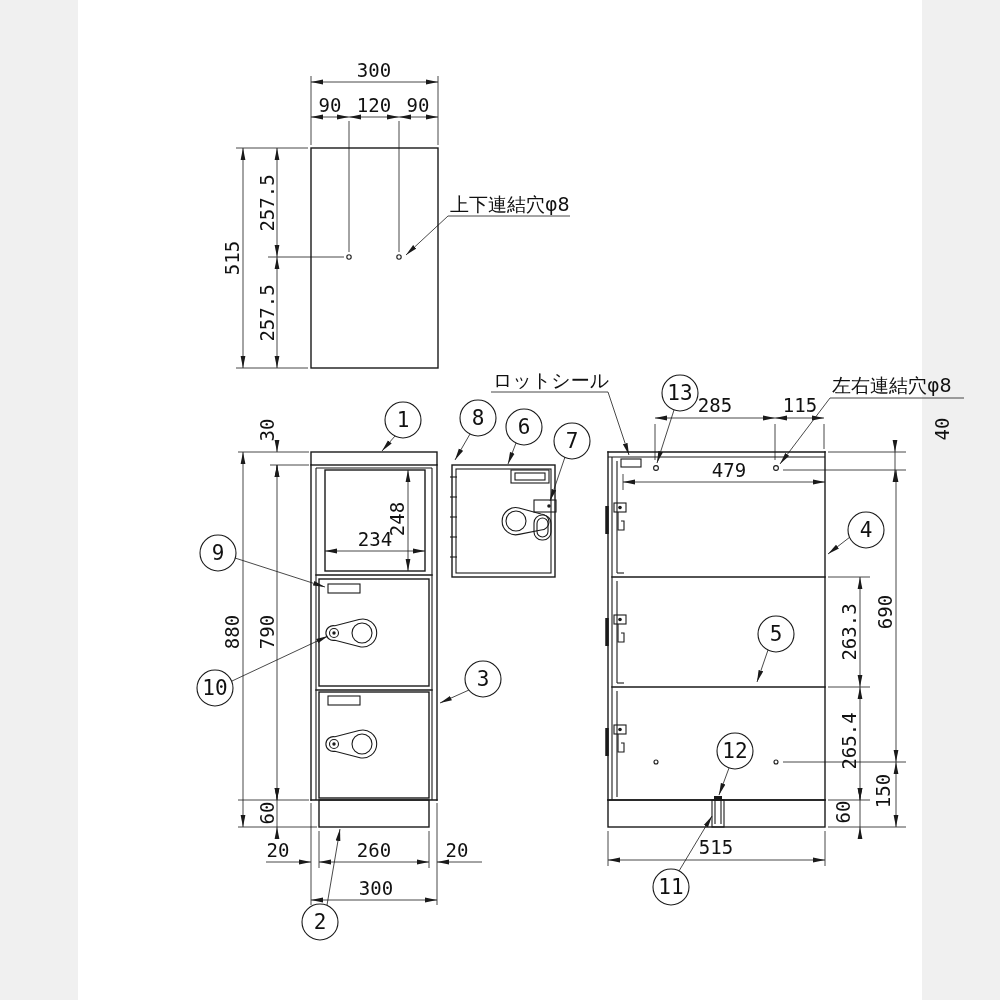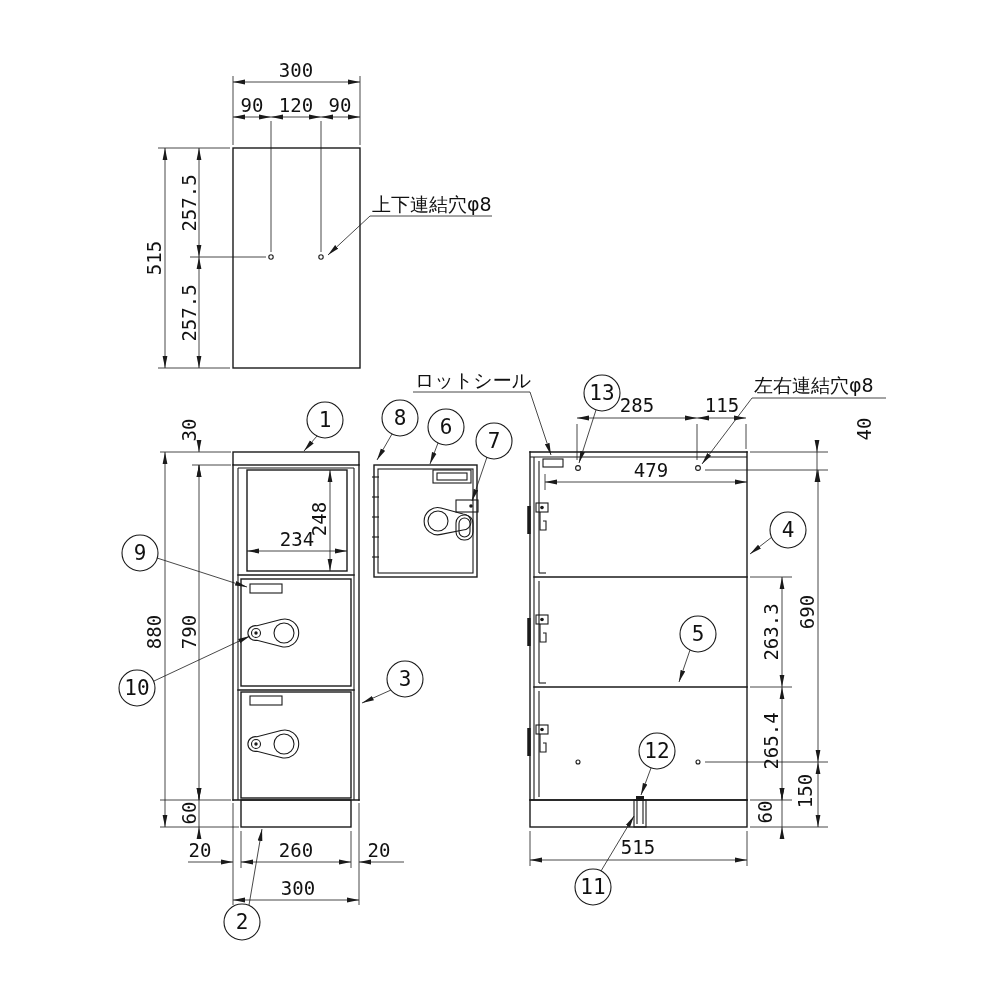--- a/index.html
+++ b/index.html
@@ -1,16 +1,16 @@
 <!DOCTYPE html>
 <html><head>
 <meta charset="utf-8">
 <style>
   html,body{margin:0;padding:0;background:#f0f0f0;}
-  .page{width:1000px;height:1000px;background:#ffffff;position:relative;margin:0 auto;}
+  .page{width:844px;height:1000px;background:#ffffff;position:relative;margin:0 auto;}
   svg{display:block;}
   
   .o{stroke:#1a1a1a;stroke-width:1.4;fill:none;stroke-linecap:square;}
   .o2{stroke:#1a1a1a;stroke-width:1.1;fill:none;}
   
   .e{stroke:#1a1a1a;stroke-width:0.8;fill:none;}
   
   .d{stroke:#1a1a1a;stroke-width:0.8;fill:none;}
   .thick{stroke:#1a1a1a;stroke-width:3.5;fill:none;}
   .fill{fill:#1a1a1a;stroke:none;}

